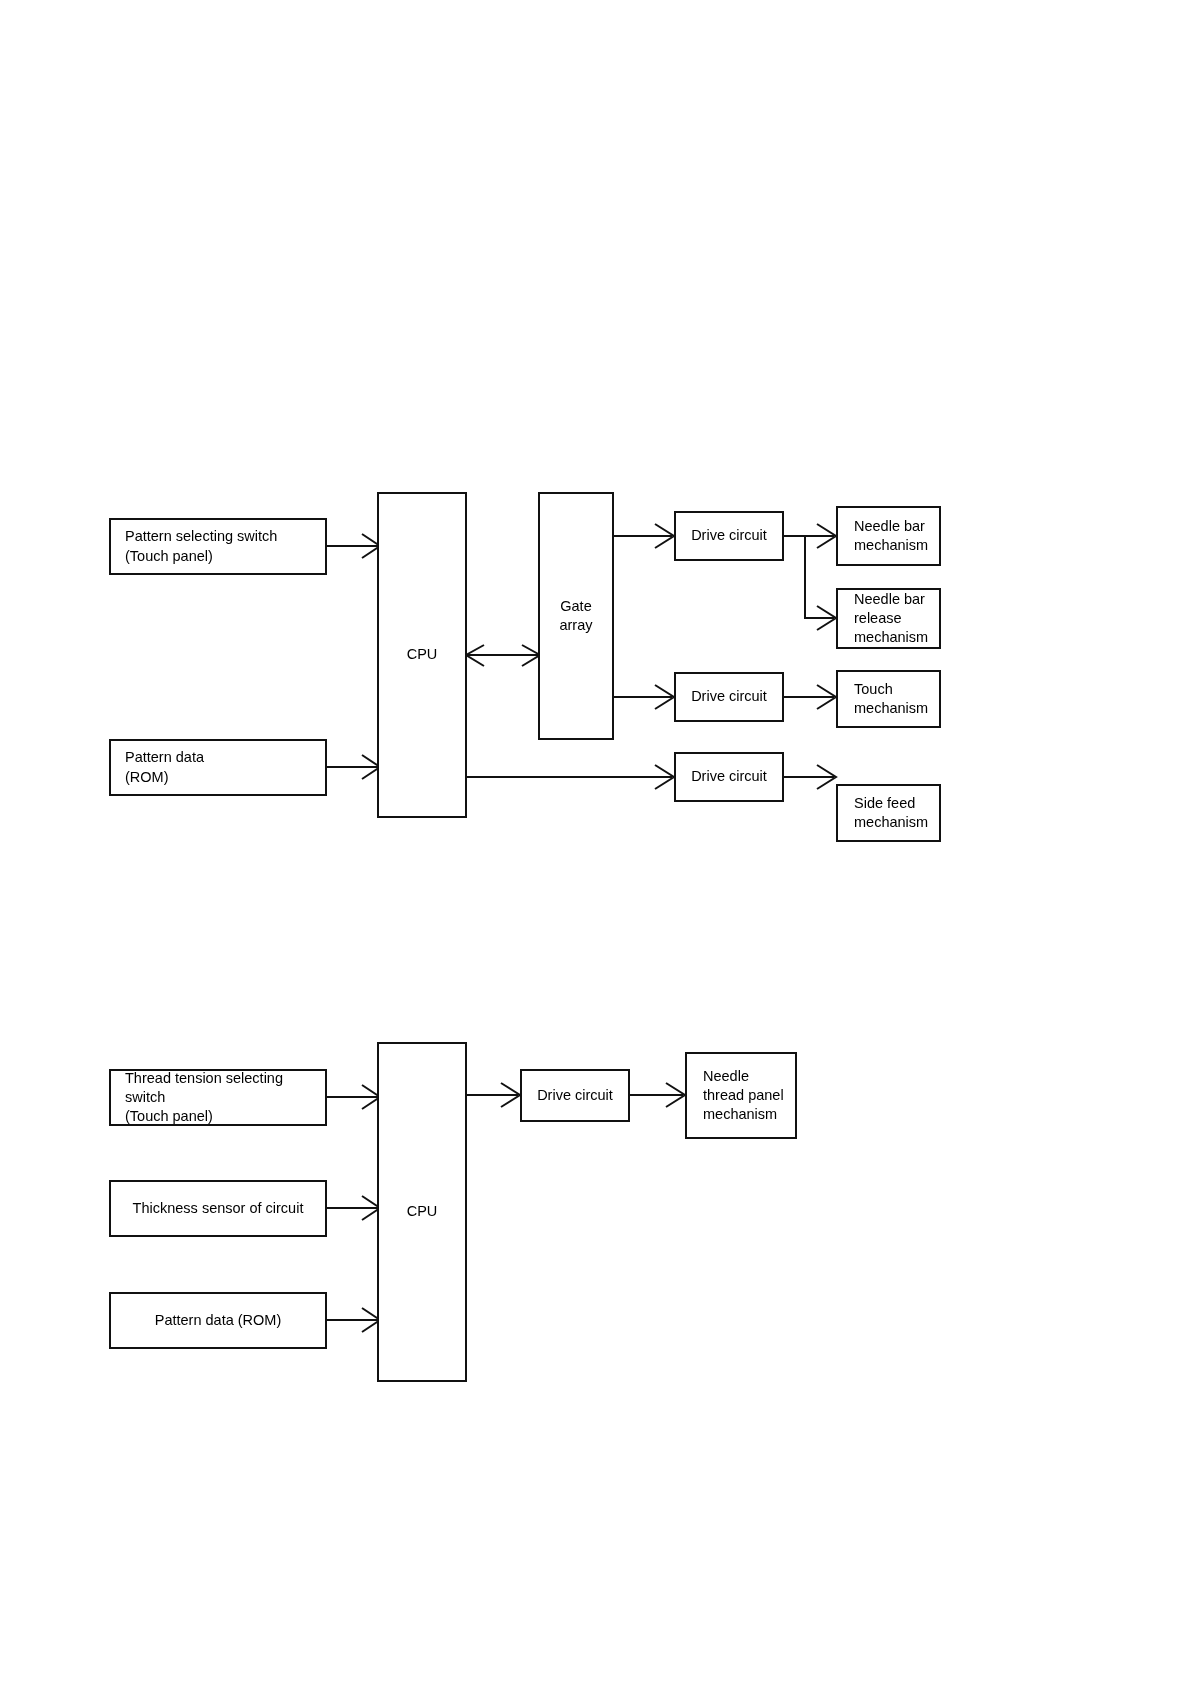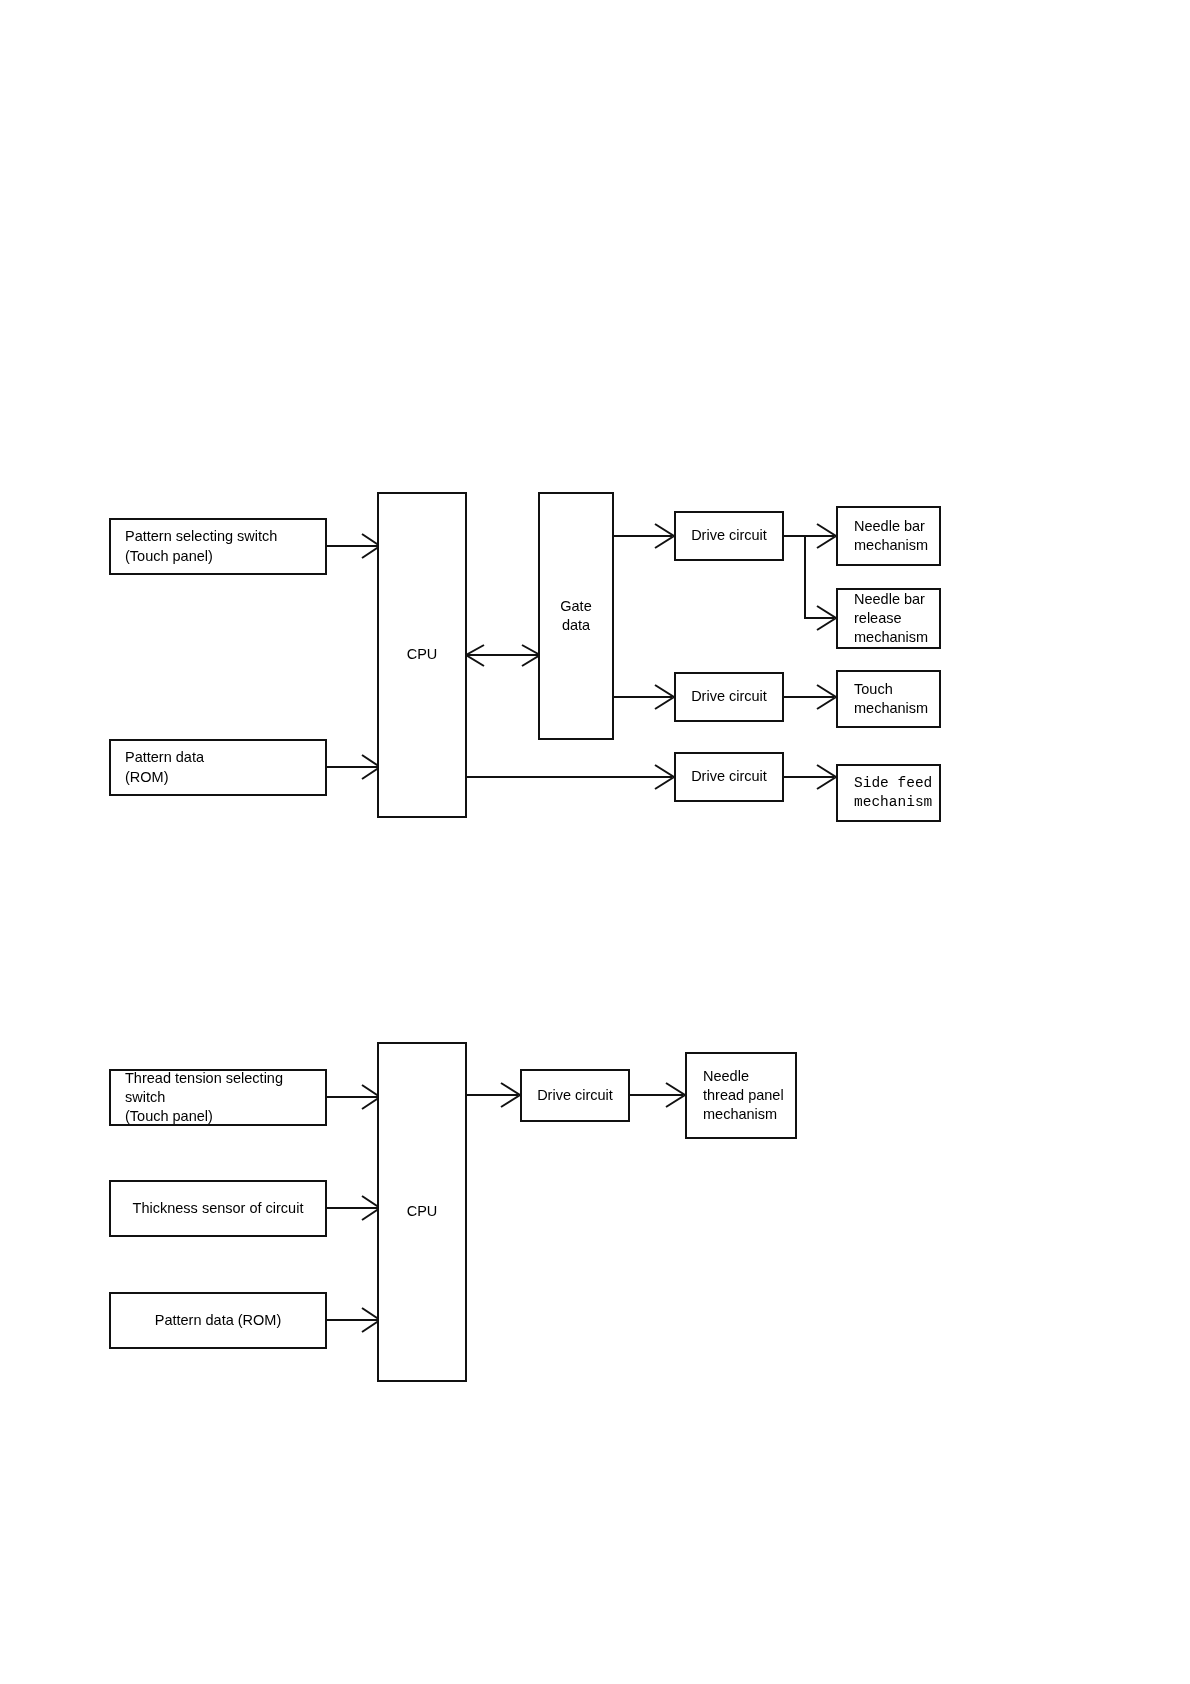--- a/index.html
+++ b/index.html
@@ -110,39 +110,39 @@
 
     <div class="node lefttext" style="left:109px; top:518px; width:218px; height:57px;">Pattern selecting switch
 (Touch panel)</div>
 
     <div class="node lefttext" style="left:109px; top:739px; width:218px; height:57px;">Pattern data
 (ROM)</div>
 
     <div class="node center" style="left:377px; top:492px; width:90px; height:326px;">CPU</div>
 
     <div class="node center" style="left:538px; top:492px; width:76px; height:248px;">Gate
-data</div>
+array</div>
 
     <div class="node center" style="left:674px; top:511px; width:110px; height:50px;">Drive circuit</div>
 
     <div class="node center" style="left:674px; top:672px; width:110px; height:50px;">Drive circuit</div>
 
     <div class="node center" style="left:674px; top:752px; width:110px; height:50px;">Drive circuit</div>
 
     <div class="node lefttext leftpad-small" style="left:836px; top:506px; width:105px; height:60px;">Needle bar
 mechanism</div>
 
     <div class="node lefttext leftpad-small" style="left:836px; top:588px; width:105px; height:61px;">Needle bar
 release
 mechanism</div>
 
     <div class="node lefttext leftpad-small" style="left:836px; top:670px; width:105px; height:58px;">Touch
 mechanism</div>
 
-    <div class="node lefttext leftpad-small" style="left:836px; top:764px; width:105px; height:58px;font-family:Liberation Mono, monospace;">Side feed
+    <div class="node lefttext leftpad-small" style="left:836px; top:784px; width:105px; height:58px;">Side feed
 mechanism</div>
   </div>
 
   <div class="diagram">
 
     <svg class="wires" viewBox="0 0 1190 1684" xmlns="http://www.w3.org/2000/svg">
 
       <line x1="327" y1="1097" x2="377" y2="1097"></line>
       <polyline points="362,1085 380,1097 362,1109"></polyline>
 

